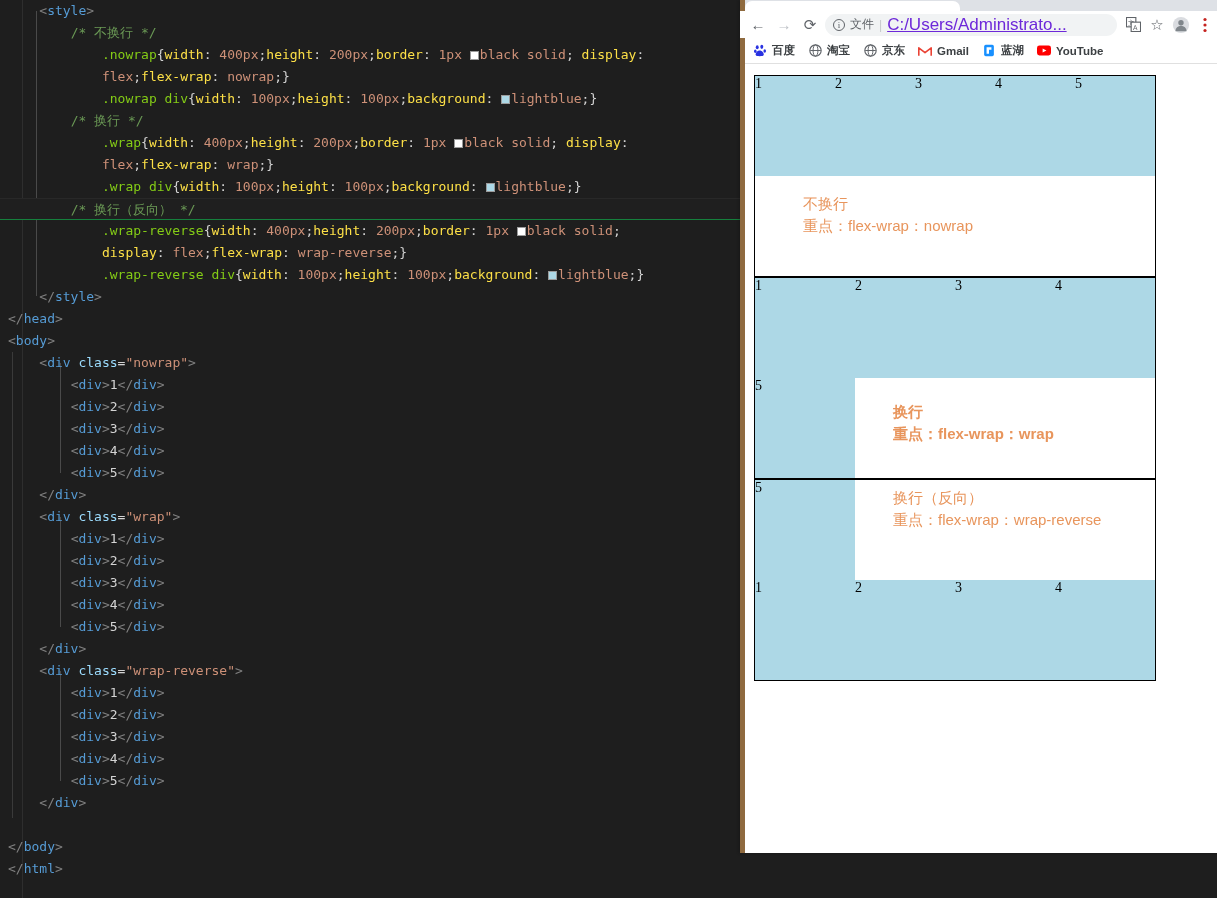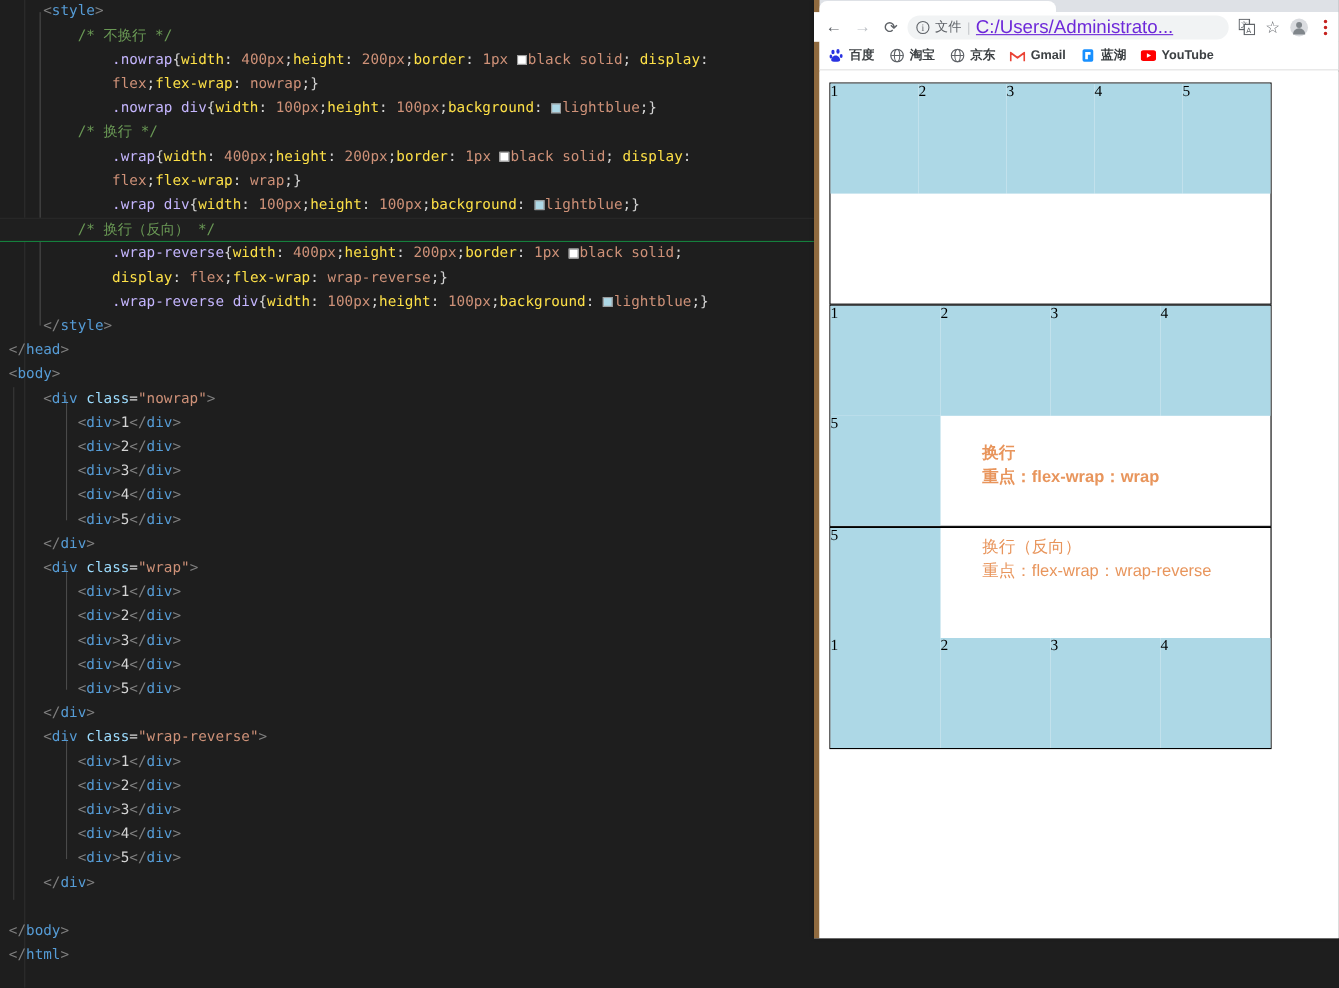--- a/index.html
+++ b/index.html
@@ -59,21 +59,21 @@
   }
   #indent-guide-body {
     position: absolute; left: 12px; top: 352px; width: 1px; height: 466px;
     background: #3a3a3a;
   }
 
   
   .t-tag      { color: #569cd6; }
   .t-brack    { color: #808080; }
   .t-comment  { color: #6a9955; }
-  .t-sel      { color: #c4b5fd; }
+  .t-sel      { color: #84cc16; }
   .t-prop     { color: #fde047; }
   .t-val      { color: #ce9178; }
   .t-punc     { color: #d4d4d4; }
   .t-attr     { color: #9cdcfe; }
   .t-str      { color: #ce9178; }
   .t-text     { color: #d4d4d4; }
   .swatch {
     display: inline-block;
     width: 9px; height: 9px;
     vertical-align: -1px;
@@ -331,20 +331,24 @@
 
   <div id="page-content">
 
     <div class="flex-box" id="box-nowrap">
         <div>1</div>
         <div>2</div>
         <div>3</div>
         <div>4</div>
         <div>5</div>
       </div>
+    <div class="note" id="note-nowrap">
+      <div>不换行</div>
+      <div>重点：flex-wrap：nowrap</div>
+    </div>
 
     <div class="flex-box" id="box-wrap">
         <div>1</div>
         <div>2</div>
         <div>3</div>
         <div>4</div>
         <div>5</div>
       </div>
     <div class="note" id="note-wrap">
       <div>换行</div>

